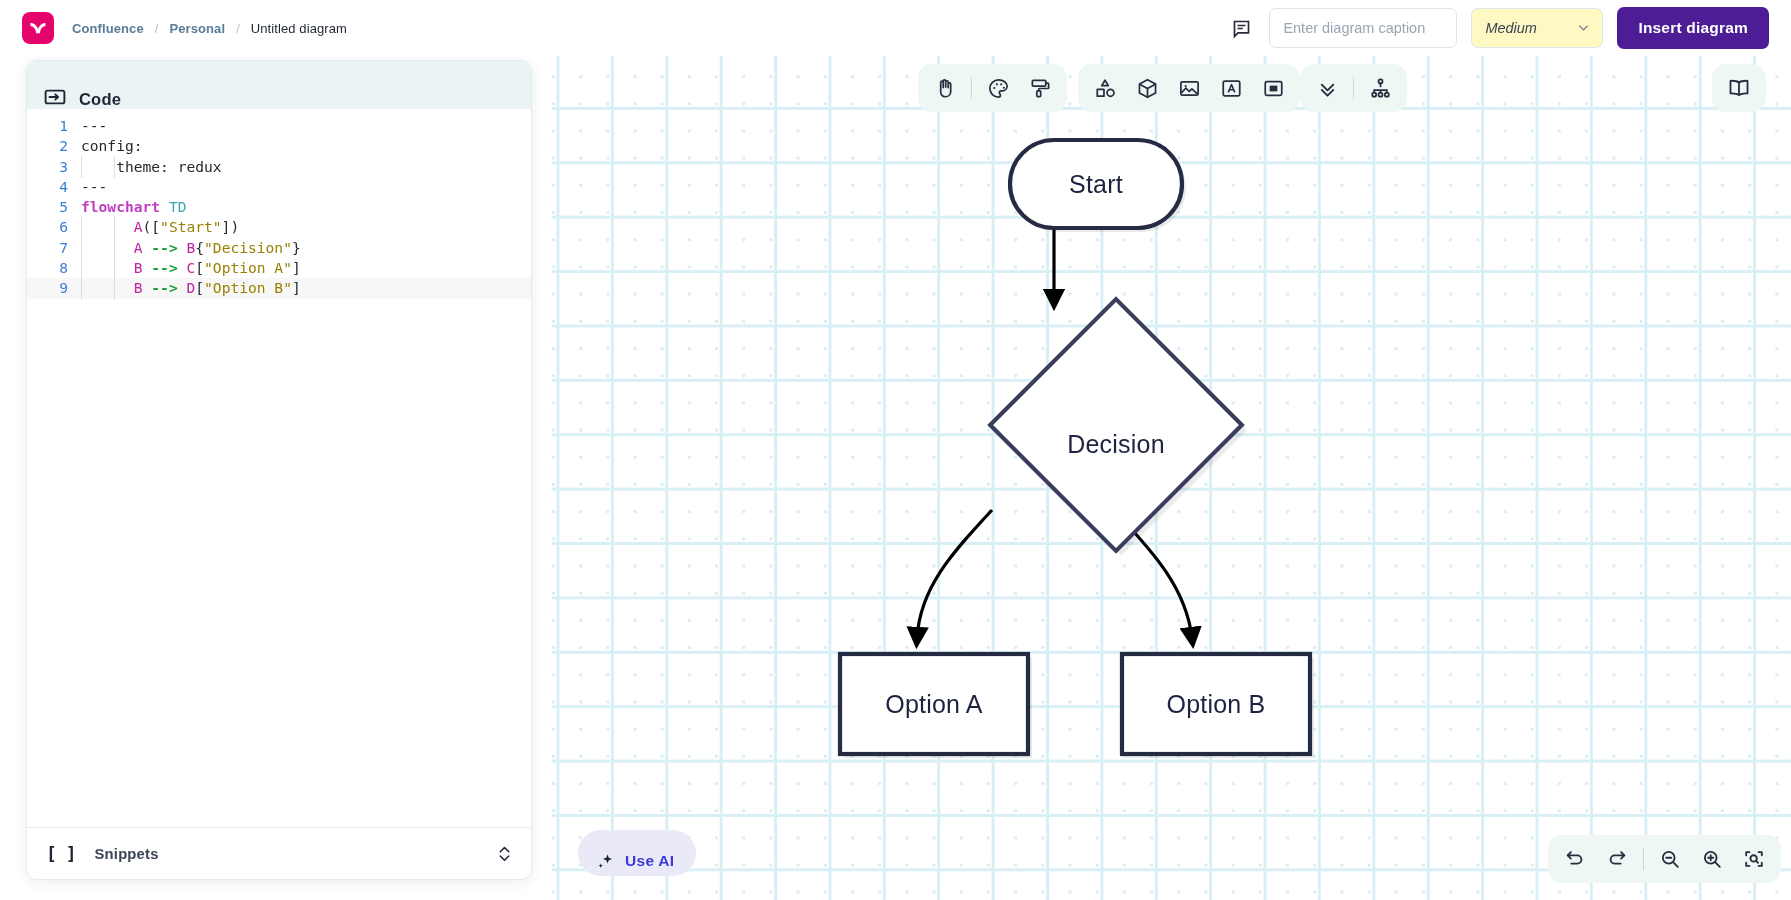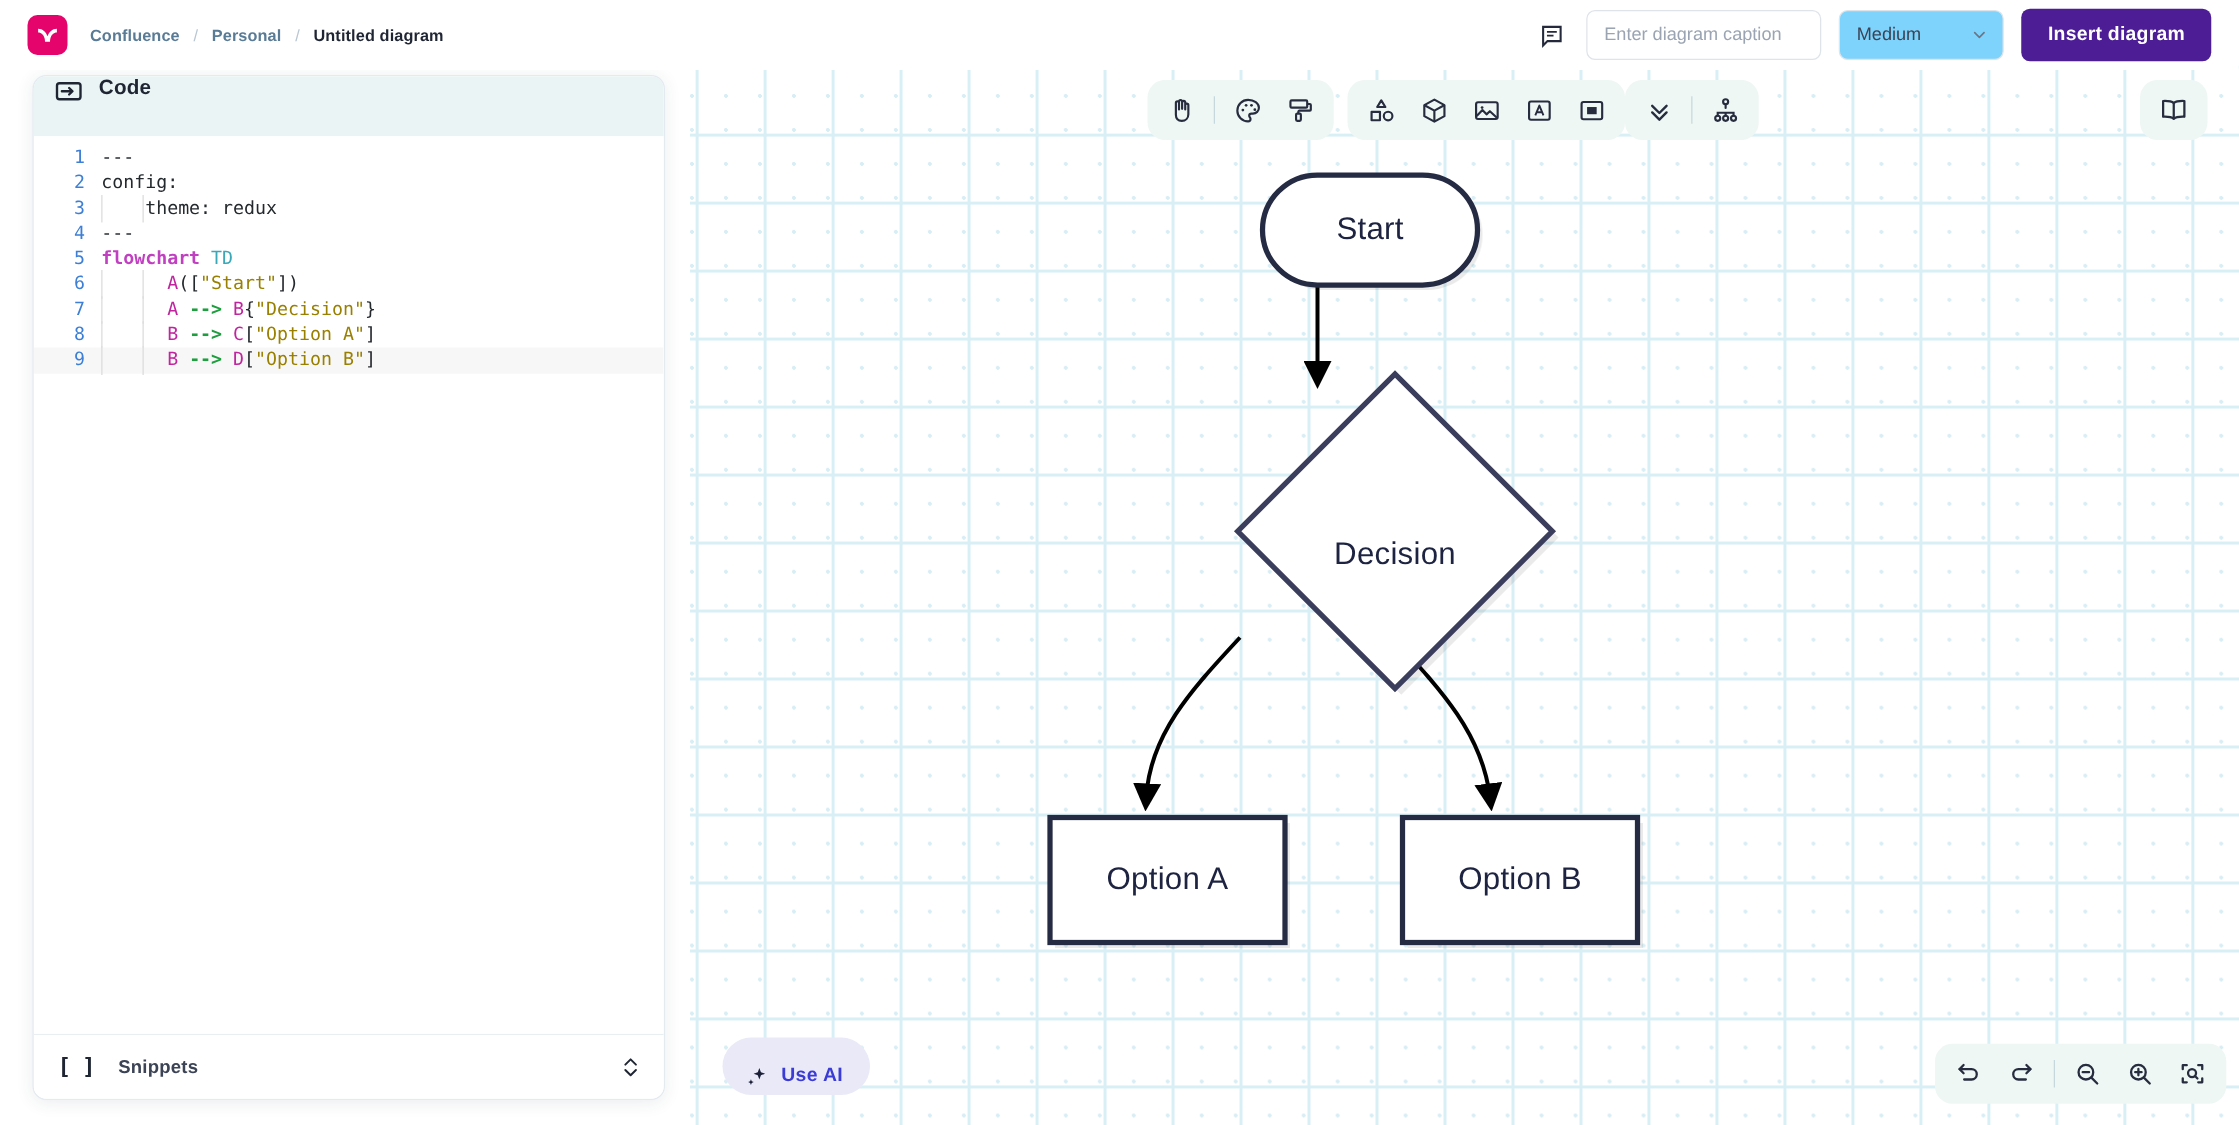--- a/index.html
+++ b/index.html
@@ -29,21 +29,21 @@
   .logo svg { display: block; }
   .breadcrumb {
     display: flex; align-items: center;
     margin-left: 18px;
     font-size: 13px;
     gap: 11px;
     white-space: nowrap;
   }
   .crumb-link { color: #5a7b96; font-weight: 600; letter-spacing: .1px; }
   .crumb-sep { color: #b8c6d2; font-weight: 400; }
-  .crumb-current { color: #1f2533; font-weight: 700; letter-spacing: .1px; }
+  .crumb-current { color: #1f2533; font-weight: 400; letter-spacing: .1px; }
 
   .topbar-right {
     margin-left: auto;
     display: flex; align-items: center;
     gap: 14px;
     margin-right: 22px;
   }
   .caption-icon {
     width: 28px; height: 28px;
     display: flex; align-items: center; justify-content: center;
@@ -63,21 +63,22 @@
   .caption-input::placeholder { color: #9aa4b2; }
   .size-select {
     position: relative;
     width: 132px; height: 40px;
     border: 1px solid #dfe4ea;
     border-radius: 7px;
     display: flex; align-items: center;
     padding: 0 13px;
     font-size: 14.5px;
     color: #3b4355;
-    background: #7dd3fc;
+    background: #fef9c3;
+    font-style: italic;
   }
   .size-select .chev {
     position: absolute; right: 11px; top: 50%;
     transform: translateY(-50%);
     color: #6b7585;
     display: flex;
   }
   .insert-btn {
     height: 42px;
     padding: 0 21px;
@@ -175,21 +176,21 @@
     border: 1px solid #e3eaf0;
     border-radius: 11px;
     box-shadow: 0 2px 14px rgba(30,50,80,.09);
     z-index: 35;
     display: flex; flex-direction: column;
     overflow: hidden;
   }
   .cp-header {
     height: 48px;
     background: #eaf4f4;
-    display: flex; align-items: flex-start;
+    display: flex; align-items: flex-end;
     padding: 0 14px 0 16px;
     flex: 0 0 auto;
   }
   .cp-title {
     font-size: 16.5px; font-weight: 700;
     color: #1f2533;
     margin-left: 12px;
     letter-spacing: .2px;
   }
   .cp-icon { color: #1f2533; display: flex; align-items: center; }

